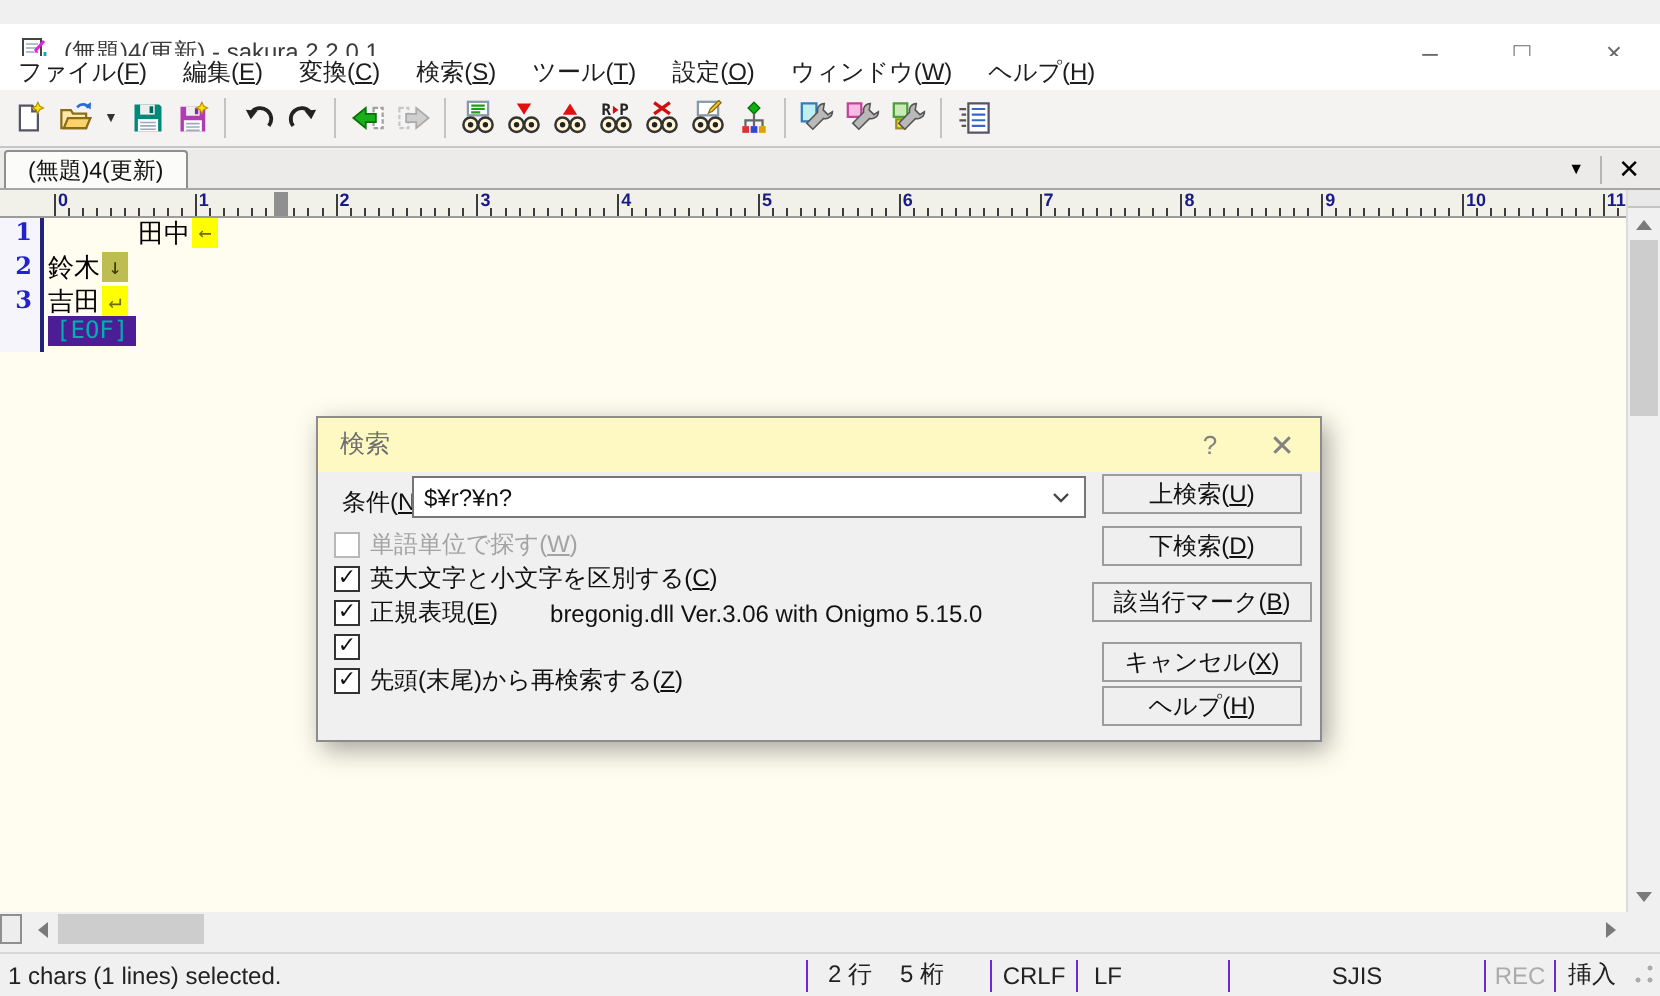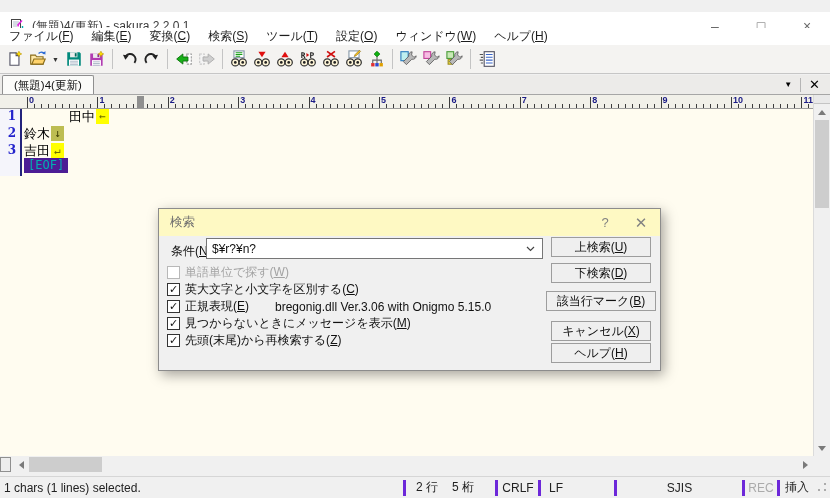--- a/index.html
+++ b/index.html
@@ -52,21 +52,21 @@
   .vs-down{position:absolute;bottom:0;left:0;width:100%;}
   .hscroll{position:absolute;top:456px;left:0;width:830px;height:17px;background:#F0F0F0;display:flex;align-items:center;}
   .hs-split{width:11px;height:15px;background:#EDEDED;border:1px solid #8f8f8f;box-sizing:border-box;margin-right:2px;}
   .hs-arrow{width:16px;height:17px;display:flex;align-items:center;justify-content:center;}
   .hs-thumb{width:73px;height:15px;background:#CDCDCD;}
   .hs-track{flex:1;}
   .hs-corner{width:17px;height:17px;}
   
   .statusbar{position:absolute;top:476px;left:0;width:830px;height:22px;background:#F0F0F0;border-top:1px solid #D6D6D6;display:flex;align-items:center;font-size:12px;color:#222;box-sizing:border-box;}
   .sb-left{flex:1;padding-left:4px;}
-  .sb-sec{border-left:3px solid #6d28d9;height:16px;display:flex;align-items:center;justify-content:center;box-sizing:border-box;}
+  .sb-sec{border-left:1px solid #6d28d9;height:16px;display:flex;align-items:center;justify-content:center;box-sizing:border-box;}
   .sb-pos{width:92px;justify-content:flex-start;padding-left:10px;}
   .sb-pos .gap{display:inline-block;width:14px;}
   .sb-crlf{width:43px;}
   .sb-lf{width:76px;justify-content:flex-start;padding-left:8px;}
   .sb-sjis{width:128px;}
   .sb-rec{width:35px;color:#ababab;}
   .sb-ins{width:37px;}
   .sb-grip{width:16px;height:16px;background-image:radial-gradient(circle at 11px 4px,#ababab 1.1px,transparent 1.4px),radial-gradient(circle at 11px 10px,#ababab 1.1px,transparent 1.4px),radial-gradient(circle at 5px 10px,#ababab 1.1px,transparent 1.4px);}
   
   .dialog{position:absolute;left:158px;top:208px;width:503px;height:163px;background:#F0F0F0;border:1px solid #8c8c8c;box-shadow:3px 4px 12px rgba(0,0,0,0.35);box-sizing:border-box;}
@@ -375,21 +375,20 @@
           <span class="chk-box">✓</span>
           <span>英大文字と小文字を区別する(<u>C</u>)</span>
         </div>
         <div class="chk-row">
           <span class="chk-box">✓</span>
           <span>正規表現(<u>E</u>)</span>
           <span class="chk-note">bregonig.dll Ver.3.06 with Onigmo 5.15.0</span>
         </div>
         <div class="chk-row">
           <span class="chk-box">✓</span>
-          <span>見つからないときにメッセージを表示(<u>M</u>)</span>
         </div>
         <div class="chk-row">
           <span class="chk-box">✓</span>
           <span>先頭(末尾)から再検索する(<u>Z</u>)</span>
         </div>
       </div>
     <div id="dlg-buttons">
         <div class="btn" style="left: 392px; top: 1px; width: 100px; height: 20px;">上検索(<u>U</u>)</div>
         <div class="btn" style="left: 392px; top: 27px; width: 100px; height: 20px;">下検索(<u>D</u>)</div>
         <div class="btn" style="left: 387px; top: 55px; width: 110px; height: 20px;">該当行マーク(<u>B</u>)</div>

